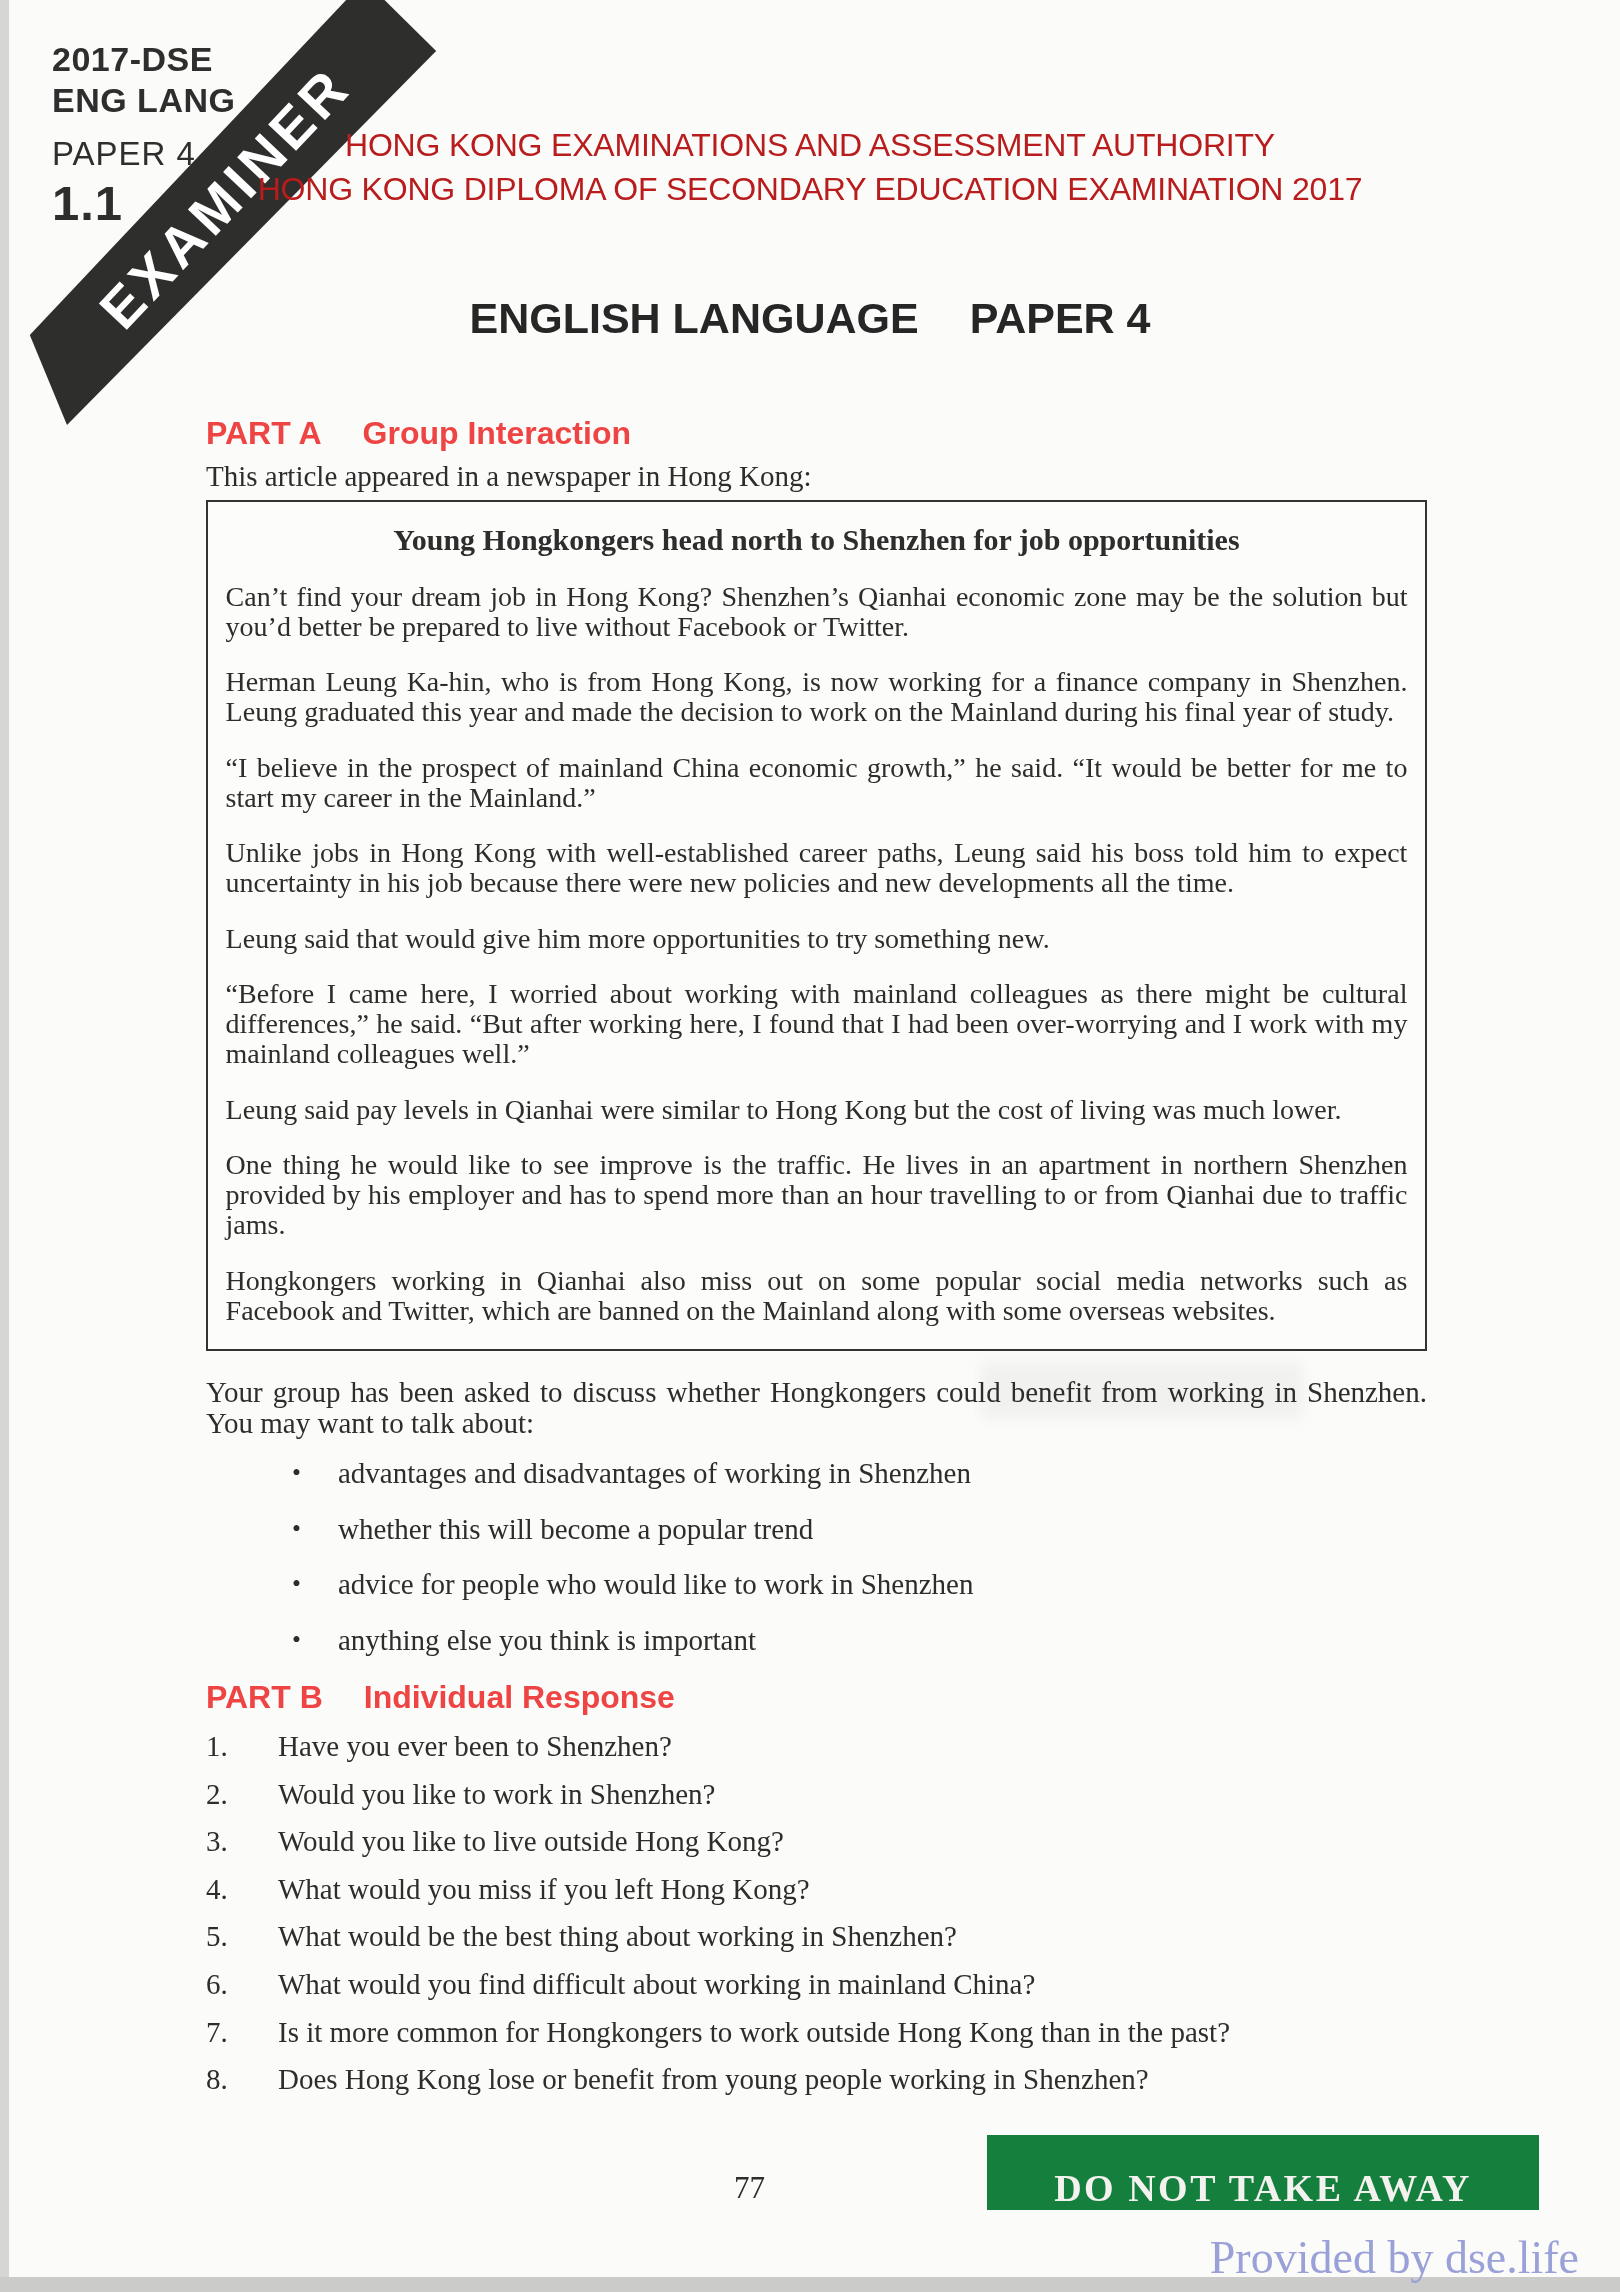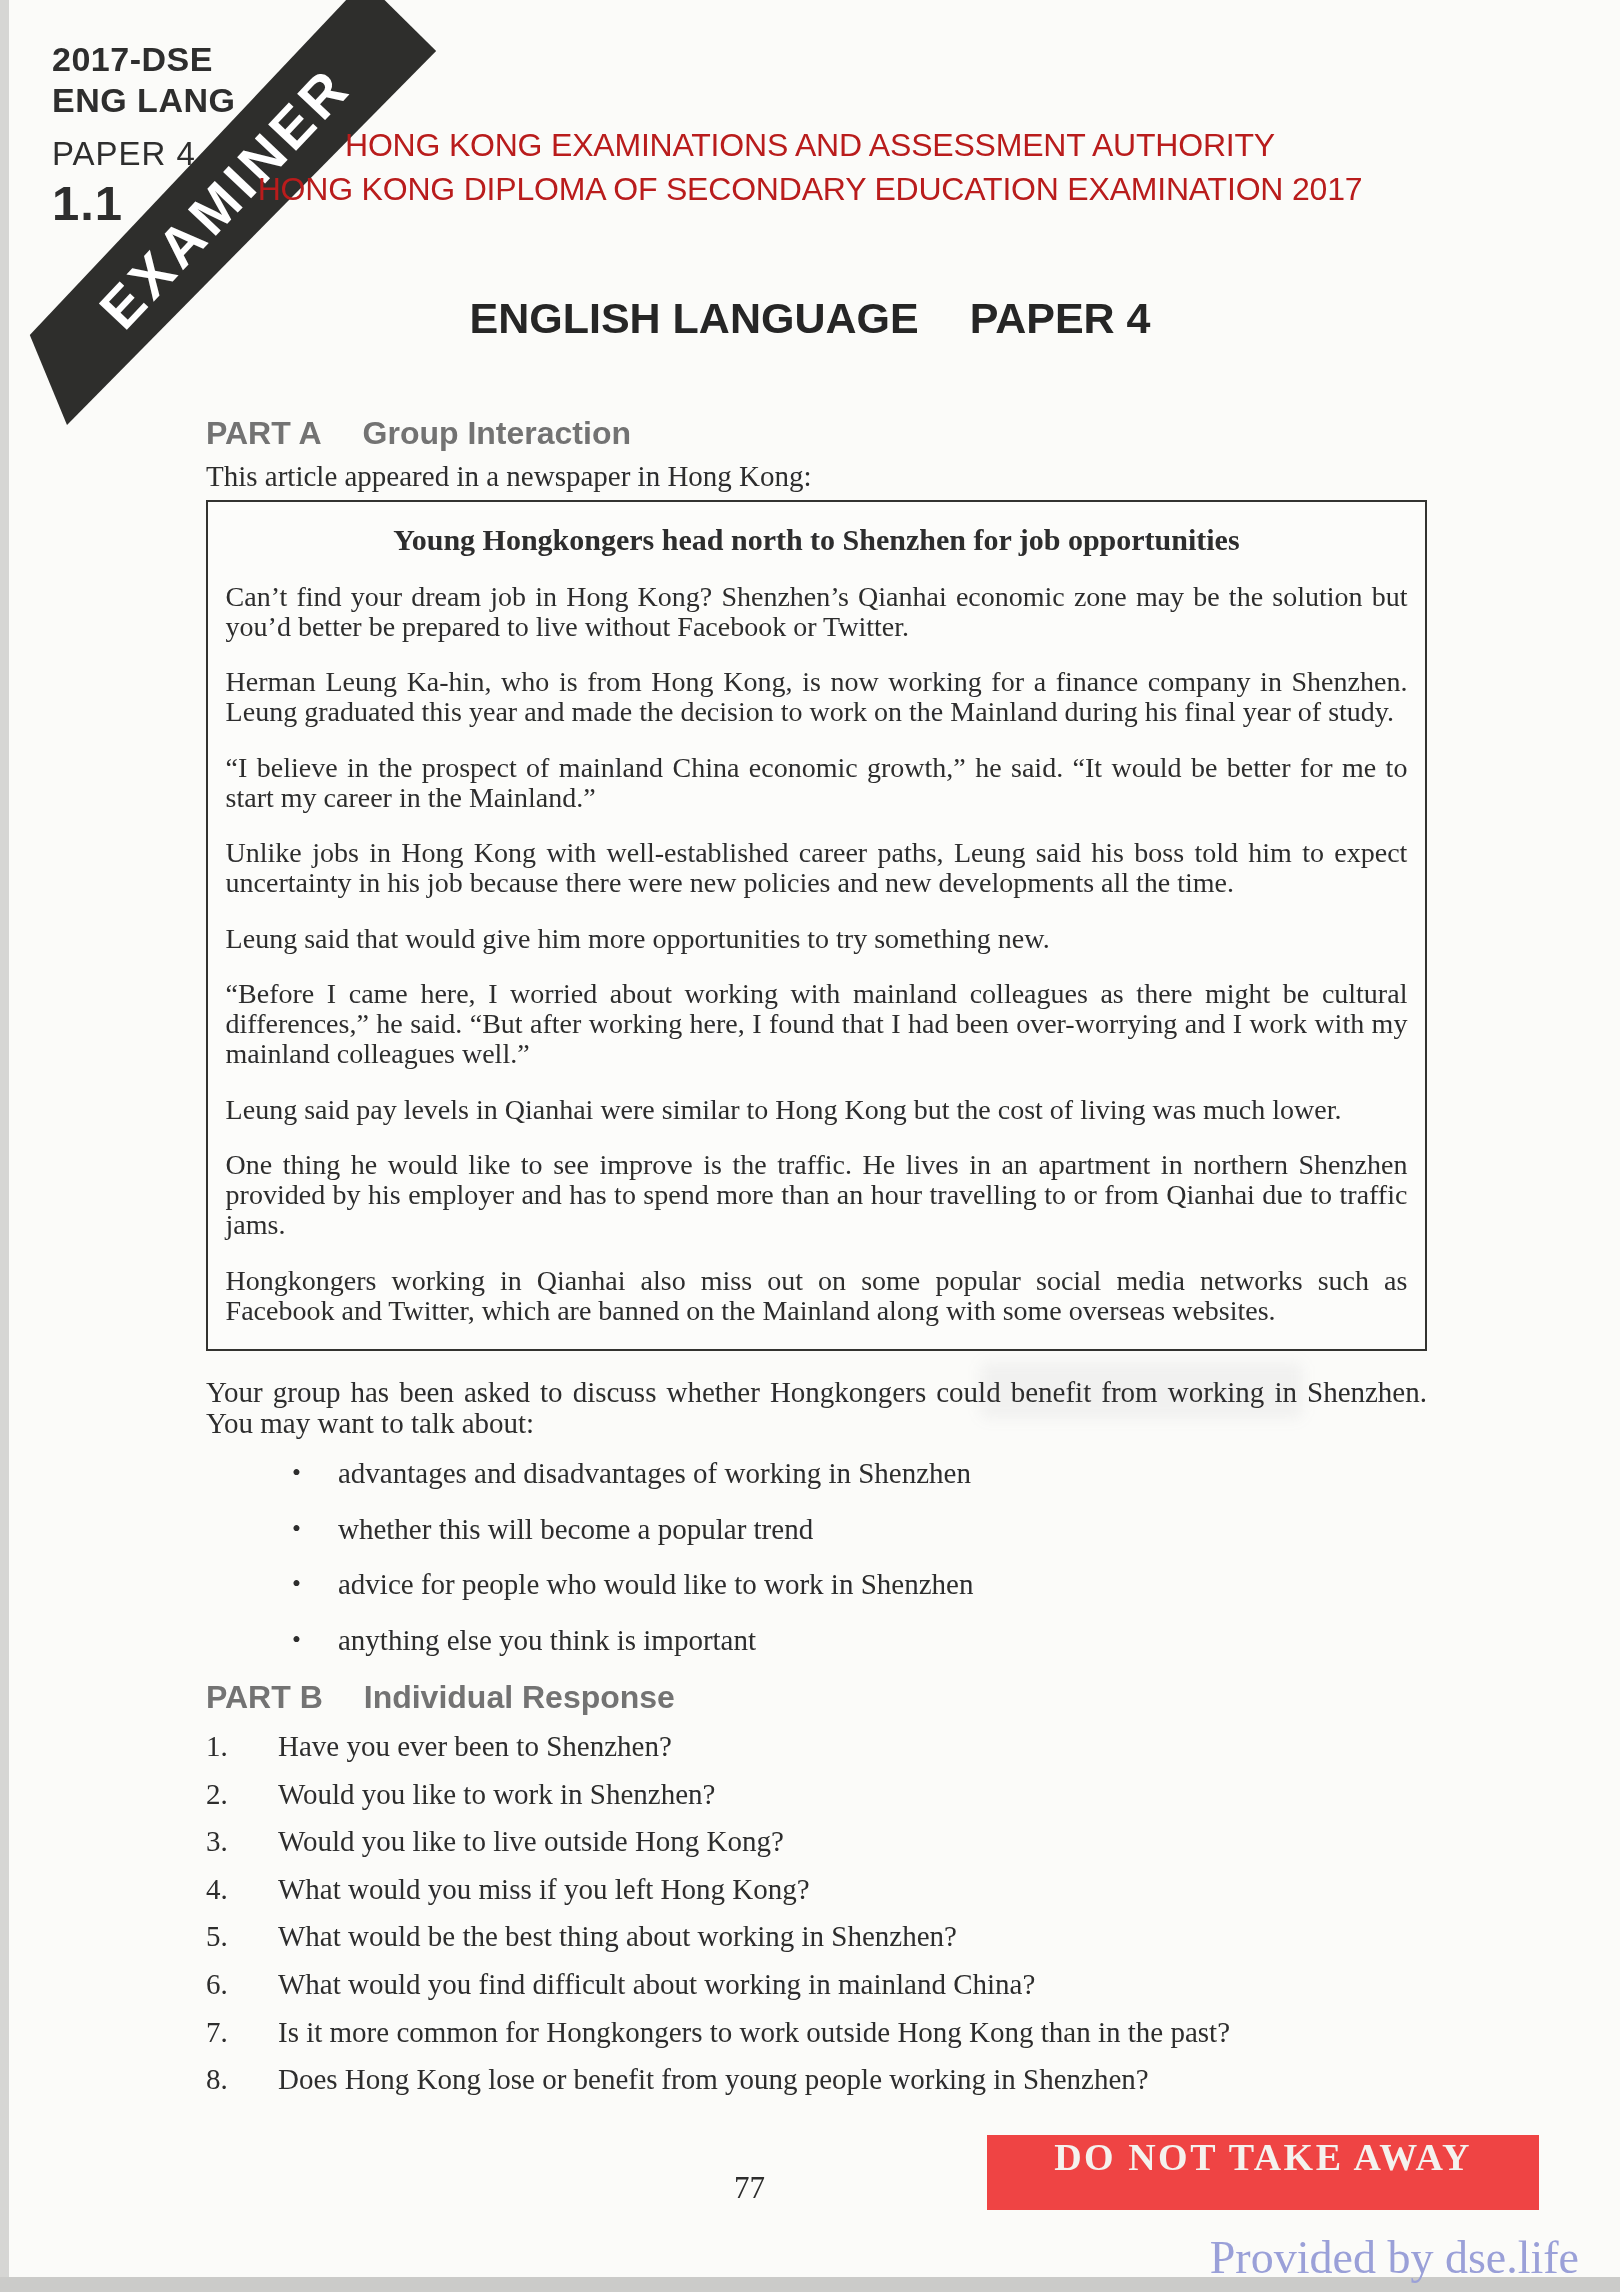--- a/index.html
+++ b/index.html
@@ -27,43 +27,43 @@
 
   
   .hdr{position:absolute;top:123px;left:0;width:1620px;text-align:center;
        font-family:"Liberation Sans",sans-serif;font-size:32px;line-height:44px;color:#b91c1c;letter-spacing:-0.2px;}
   .paper-title{position:absolute;top:294px;left:0;width:1620px;text-align:center;
        font-family:"Liberation Sans",sans-serif;font-size:43px;font-weight:700;color:#262626;}
   .paper-title .t-gap{display:inline-block;width:51px;}
 
   
   .content{position:absolute;left:206px;top:416px;width:1221px;}
-  .part-head{font-family:"Liberation Sans",sans-serif;font-size:32px;font-weight:700;line-height:35px;color:#737373;}
+  .part-head{font-family:"Liberation Sans",sans-serif;font-size:32px;font-weight:700;line-height:35px;color:#ef4444;}
   .part-head .p-gap{display:inline-block;width:41px;}
   .intro{font-size:29px;line-height:31px;margin-top:9.8px;}
 
   .article-box{margin-top:7.8px;border:2.9px solid #333330;padding:11.8px 17.6px 23.5px 17.6px;background:#fcfcfa;}
   .article-box .headline{font-size:30px;font-weight:700;text-align:center;margin-top:9.8px;line-height:33px;}
   .article-box p{font-size:28px;line-height:30px;text-align:justify;margin:25.5px 0 0 0;}
 
   .discussion-intro{font-size:29px;line-height:31px;text-align:justify;margin-top:25.5px;}
 
   .topics{list-style:none;margin:19.6px 0 0 0;padding:0;}
   .topics li{display:flex;padding-left:86px;font-size:29px;line-height:30px;margin-bottom:25.5px;}
   .topics .b-dot{width:46px;flex:none;font-size:25.5px;line-height:30px;}
 
   .part-b{margin-top:25.5px;}
   .q-list{list-style:none;margin:15.7px 0 0 0;padding:0;}
   .q-list li{display:flex;font-size:29px;line-height:30px;margin-bottom:17.6px;}
   .q-list .q-num{width:72px;flex:none;}
 
   
   .page-num{position:absolute;left:718px;top:2170px;width:63px;text-align:center;font-size:31px;}
-  .stamp{position:absolute;left:987px;top:2135px;width:552px;height:75px;background:#ef4444;
-         display:flex;align-items:flex-start;justify-content:center;z-index:5;}
+  .stamp{position:absolute;left:987px;top:2135px;width:552px;height:75px;background:#15803d;
+         display:flex;align-items:flex-end;justify-content:center;z-index:5;}
   .stamp span{color:#f4f2ee;font-family:"Liberation Serif",serif;font-weight:700;font-size:38px;letter-spacing:2.5px;}
   .watermark{position:absolute;right:41px;top:2233px;z-index:6;
          font-family:"Liberation Serif",serif;font-size:46px;color:#9aa0d8;
          border-bottom:2.9px solid #9aa0d8;padding-bottom:14px;text-decoration:none;line-height:49px;}
 </style>
 </head>
 <body>
 
 <div class="page">
 

